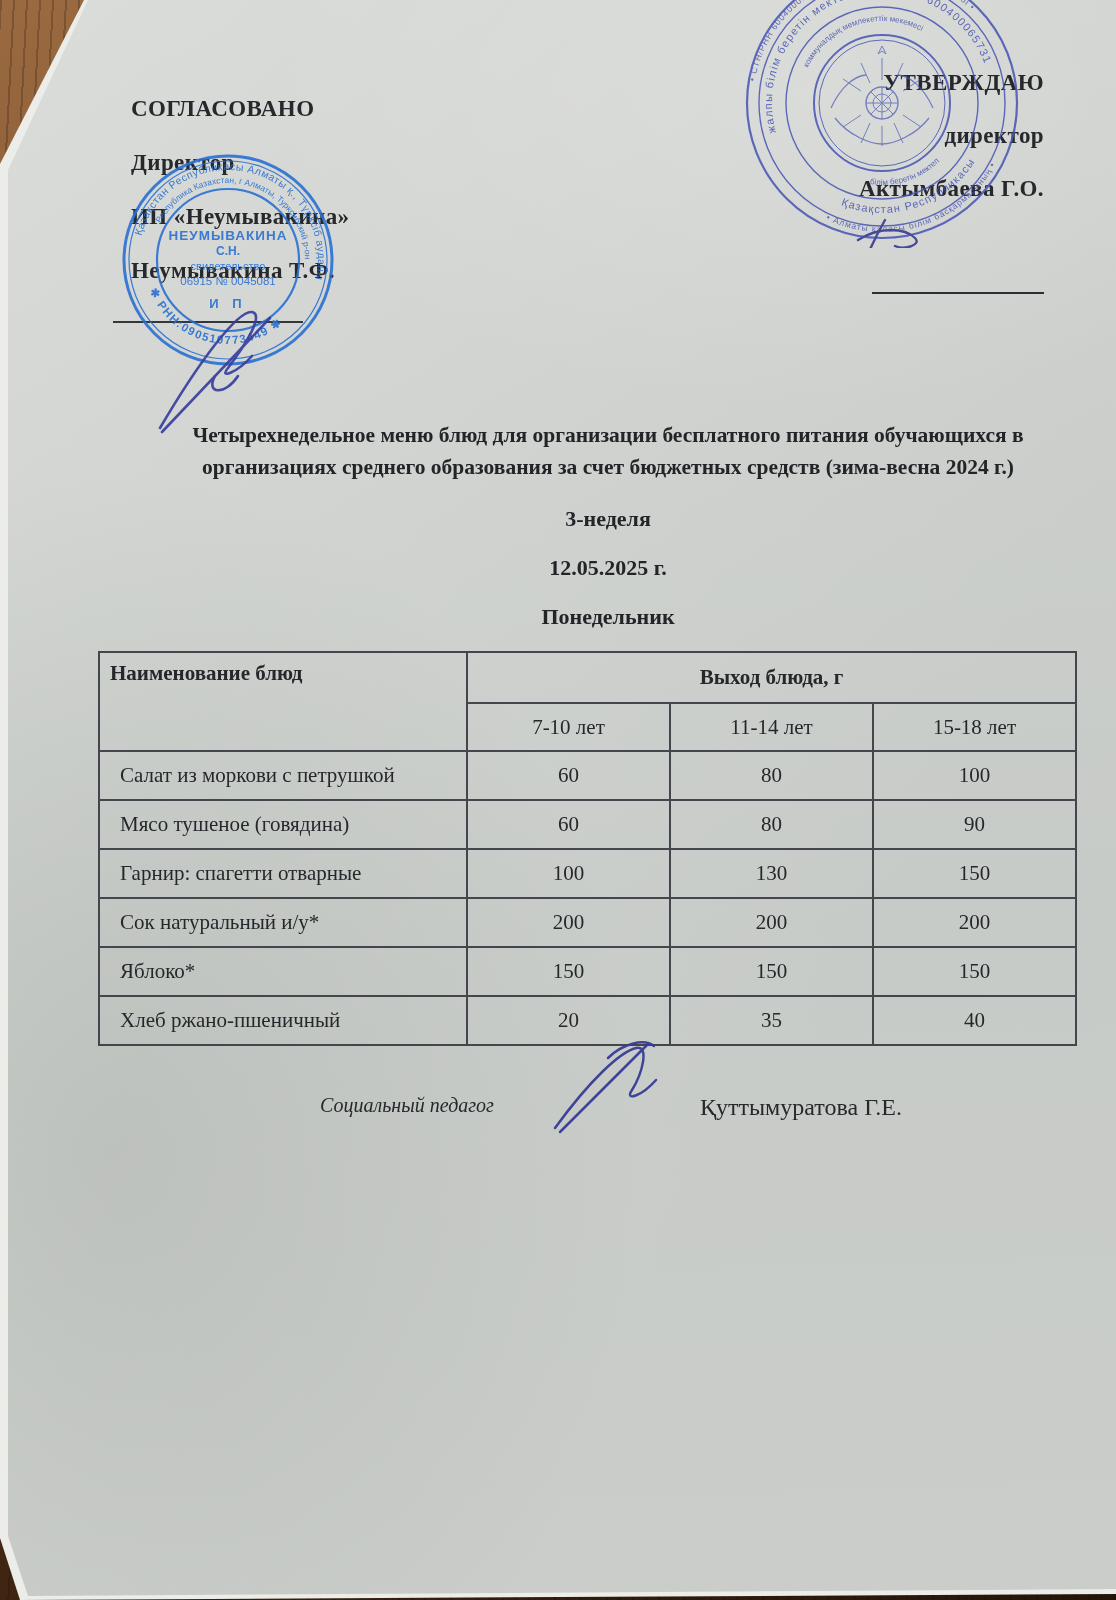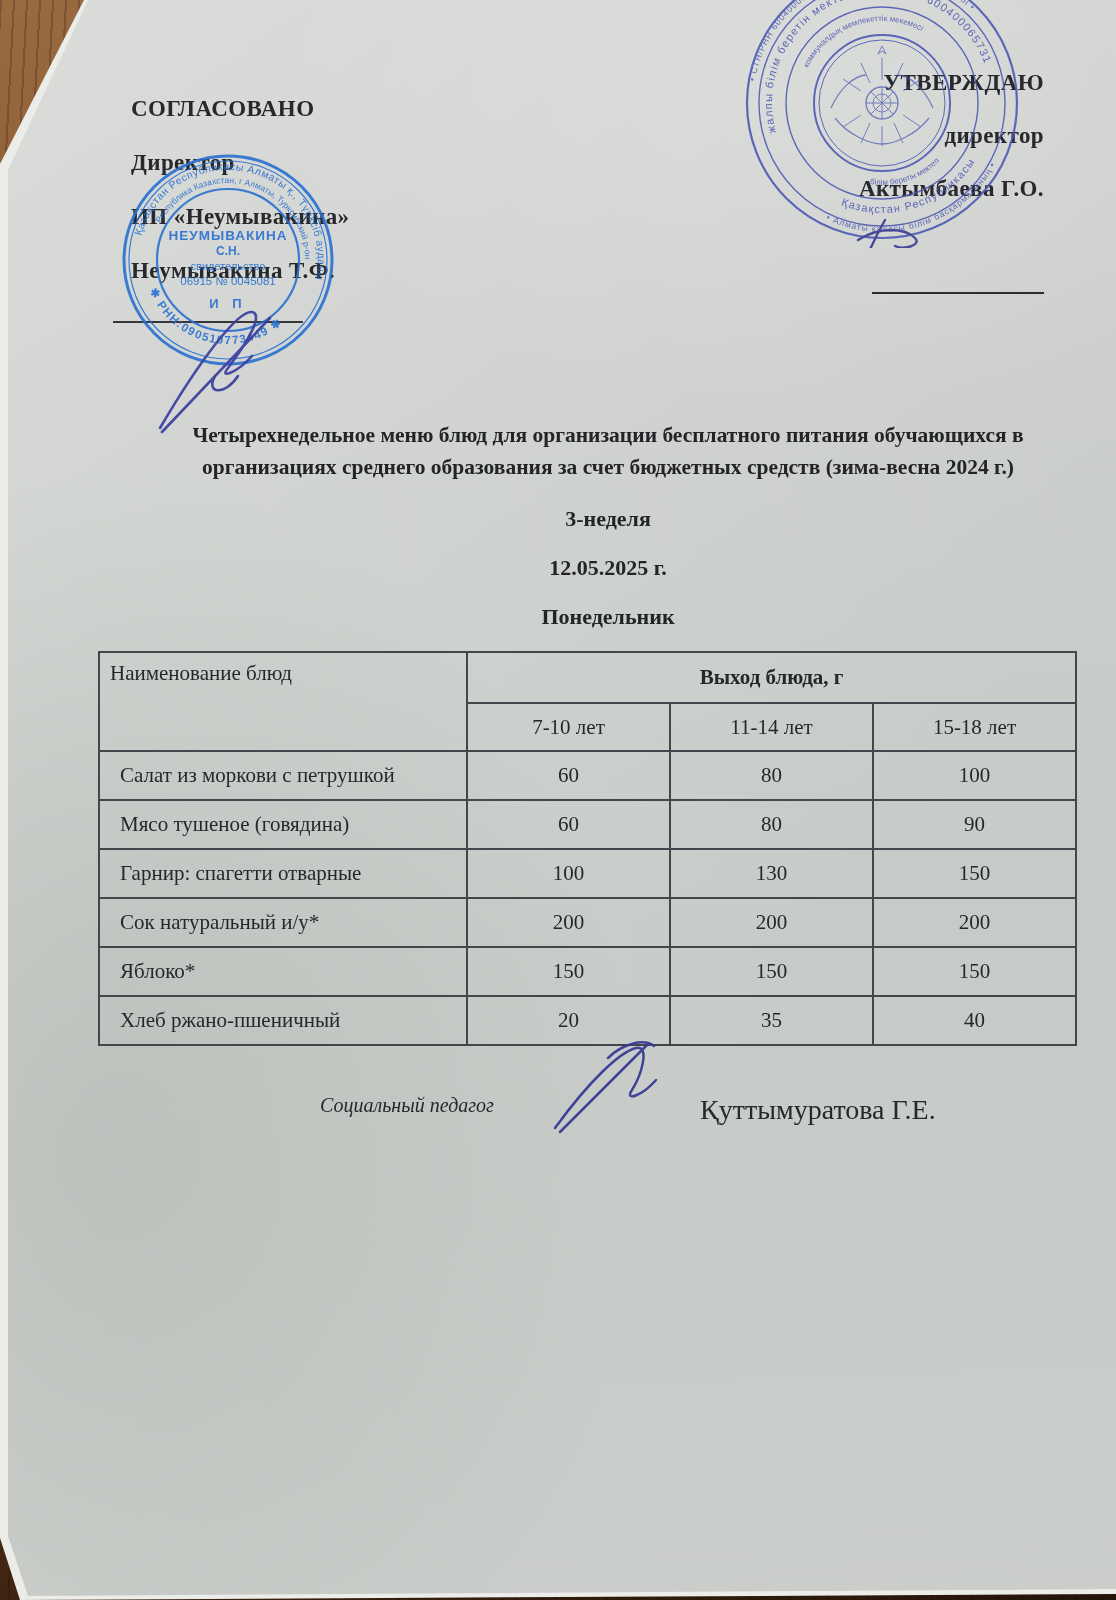--- a/index.html
+++ b/index.html
@@ -38,27 +38,27 @@
   table.menu {
     position:absolute; left:98px; top:651px; width:979px;
     border-collapse:collapse; table-layout:fixed;
     font-size:21px; color:#26272b;
   }
   table.menu td { border:2px solid #44464b; }
   td.c-name { width:368px; }
   td.c-a1 { width:175px; }
   td.c-a2 { width:243px; }
   td.c-a3 { width:193px; }
-  .hdr-name { vertical-align:top; padding:8px 14px 0 10px; font-weight:normal; }
+  .hdr-name { vertical-align:top; padding:8px 14px 0 10px; font-weight:bold; }
   .hdr-group { text-align:center; vertical-align:middle; font-weight:bold; height:51px; }
   .hdr-age { text-align:center; vertical-align:middle; height:48px; }
   .cell-dish { padding-left:20px; vertical-align:middle; height:49px; }
   .cell-val { text-align:center; vertical-align:middle; }
   .footer-role { left:320px; top:1094px; font-size:20px; color:#27282c;font-style:italic; }
-  .footer-name { left:700px; top:1094px; font-size:28px; color:#27282c; }
+  .footer-name { left:700px; top:1094px; font-size:24px; color:#27282c; }
   svg text { user-select:none; }
 </style>
 </head>
 <body>
 
 <div class="scene">
   <div class="paper-under"></div>
 
   <div class="paper">
 

